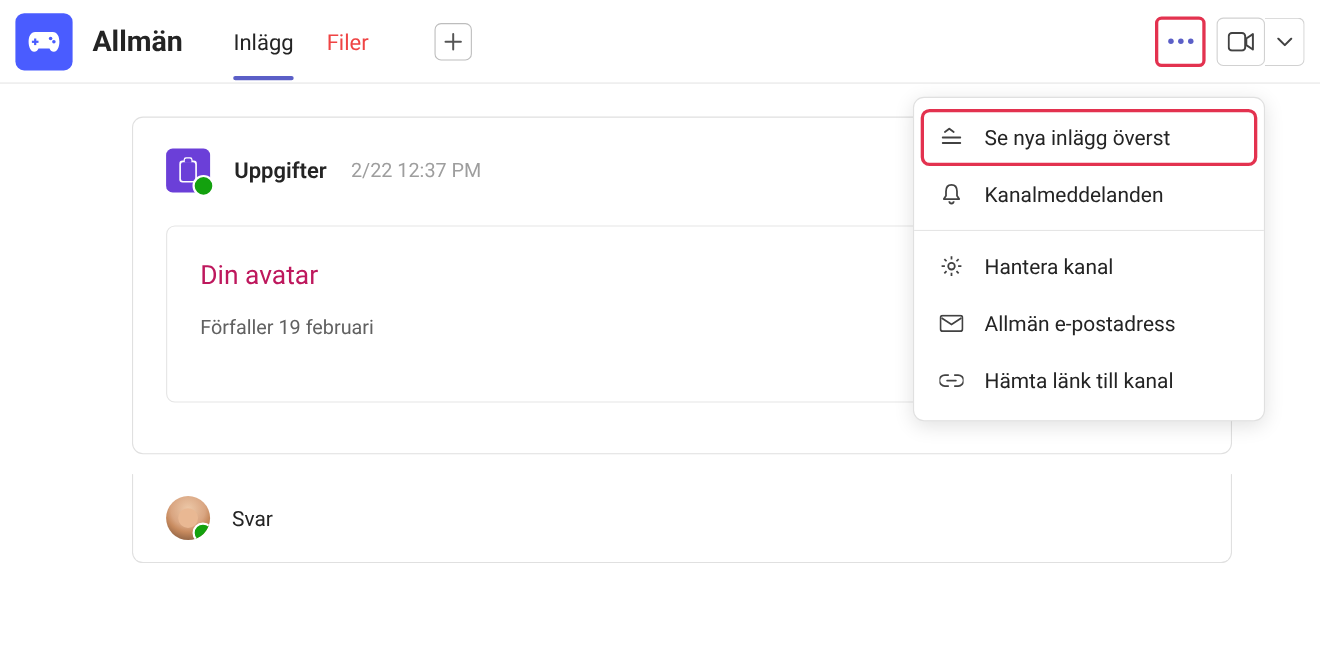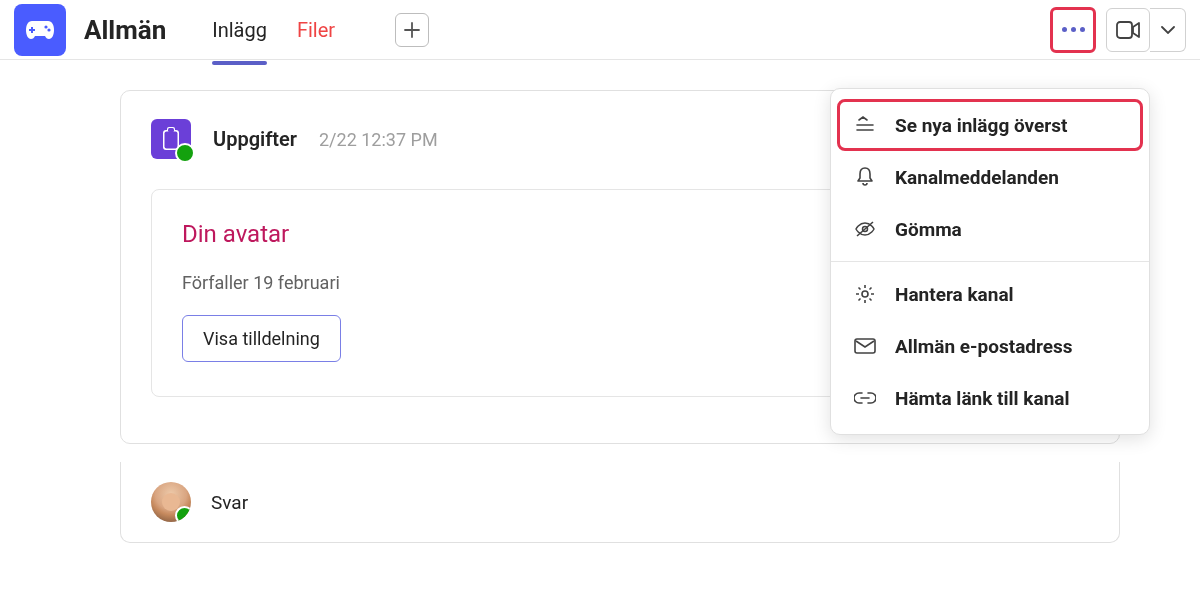--- a/index.html
+++ b/index.html
@@ -7,21 +7,21 @@
     font-family: -apple-system, BlinkMacSystemFont, "Segoe UI", Roboto, sans-serif;
     background: #fff;
     width: 1200px;
     height: 598px;
     overflow: hidden;
     position: relative;
   }
   .header {
     display: flex;
     align-items: center;
-    height: 60px;
+    height: 76px;
     padding: 0 14px;
     border-bottom: 1px solid #e5e5e5;
   }
   .team-icon {
     width: 52px; height: 52px;
     background: #4a5cff;
     border-radius: 8px;
     display: flex; align-items: center; justify-content: center;
     margin-right: 18px;
   }
@@ -183,21 +183,20 @@
     box-shadow: 0 4px 18px rgba(0,0,0,0.12);
     padding: 10px 0;
     z-index: 10;
   }
   .menu-item {
     display: flex; align-items: center; gap: 18px;
     padding: 14px 22px;
     font-size: 19px;
     color: #242424;
     cursor: pointer;
-    font-weight: bold;
   }
   .menu-item .mi-icon { width: 24px; height: 24px; display:flex;align-items:center;justify-content:center; }
   .menu-sep { height: 1px; background: #e5e5e5; margin: 6px 0; }
   .menu-item.highlight {
     outline: 3px solid #e3324f;
     outline-offset: -1px;
     border-radius: 6px;
     margin: 2px 8px;
     padding: 12px 14px;
   }
@@ -258,30 +257,20 @@
     </span>
     <span>Se nya inlägg överst</span>
   </div>
   <div class="menu-item">
     <span class="mi-icon">
       <svg width="20" height="22" viewBox="0 0 20 22">
           <path d="M10 2c-3 0-5 2-5 6v4l-2 3h14l-2-3v-4c0-4-2-6-5-6zM8 17a2 2 0 004 0" stroke="#424242" stroke-width="1.6" fill="none" stroke-linejoin="round"></path>
         </svg>
     </span>
     <span>Kanalmeddelanden</span>
-  </div>
-  <div class="menu-item">
-    <span class="mi-icon">
-      <svg width="22" height="18" viewBox="0 0 22 18">
-          <path d="M2 9s3-6 9-6 9 6 9 6-3 6-9 6-9-6-9-6z" stroke="#424242" stroke-width="1.5" fill="none"></path>
-          <circle cx="11" cy="9" r="2.5" stroke="#424242" stroke-width="1.5" fill="none"></circle>
-          <path d="M3 16L19 2" stroke="#424242" stroke-width="1.6"></path>
-        </svg>
-    </span>
-    <span>Gömma</span>
   </div>
   <div class="menu-sep"></div>
   <div class="menu-item">
     <span class="mi-icon">
       <svg width="22" height="22" viewBox="0 0 22 22">
           <circle cx="11" cy="11" r="3" stroke="#424242" stroke-width="1.6" fill="none"></circle>
           <path d="M11 2v3M11 17v3M2 11h3M17 11h3M4.5 4.5l2 2M15.5 15.5l2 2M17.5 4.5l-2 2M6.5 15.5l-2 2" stroke="#424242" stroke-width="1.6"></path>
         </svg>
     </span>
     <span>Hantera kanal</span>
@@ -315,20 +304,19 @@
             <rect x="4.5" y="5.5" width="13" height="17" rx="2" fill="#6b3fd8"></rect>
             <rect x="8" y="2" width="6" height="4" rx="1.5" fill="#6b3fd8"></rect>
           </svg>
       </div>
       <div class="sender">Uppgifter</div>
       <div class="timestamp">2/22 12:37 PM</div>
     </div>
     <div class="card">
       <div class="card-title">Din avatar</div>
       <div class="card-sub">Förfaller 19 februari</div>
-      <div class="assign-btn">Visa tilldelning</div>
     </div>
   </div>
   <div class="reply">
     <div class="avatar"></div>
     <div class="reply-label">Svar</div>
   </div>
 </div>
 
 </body></html>

